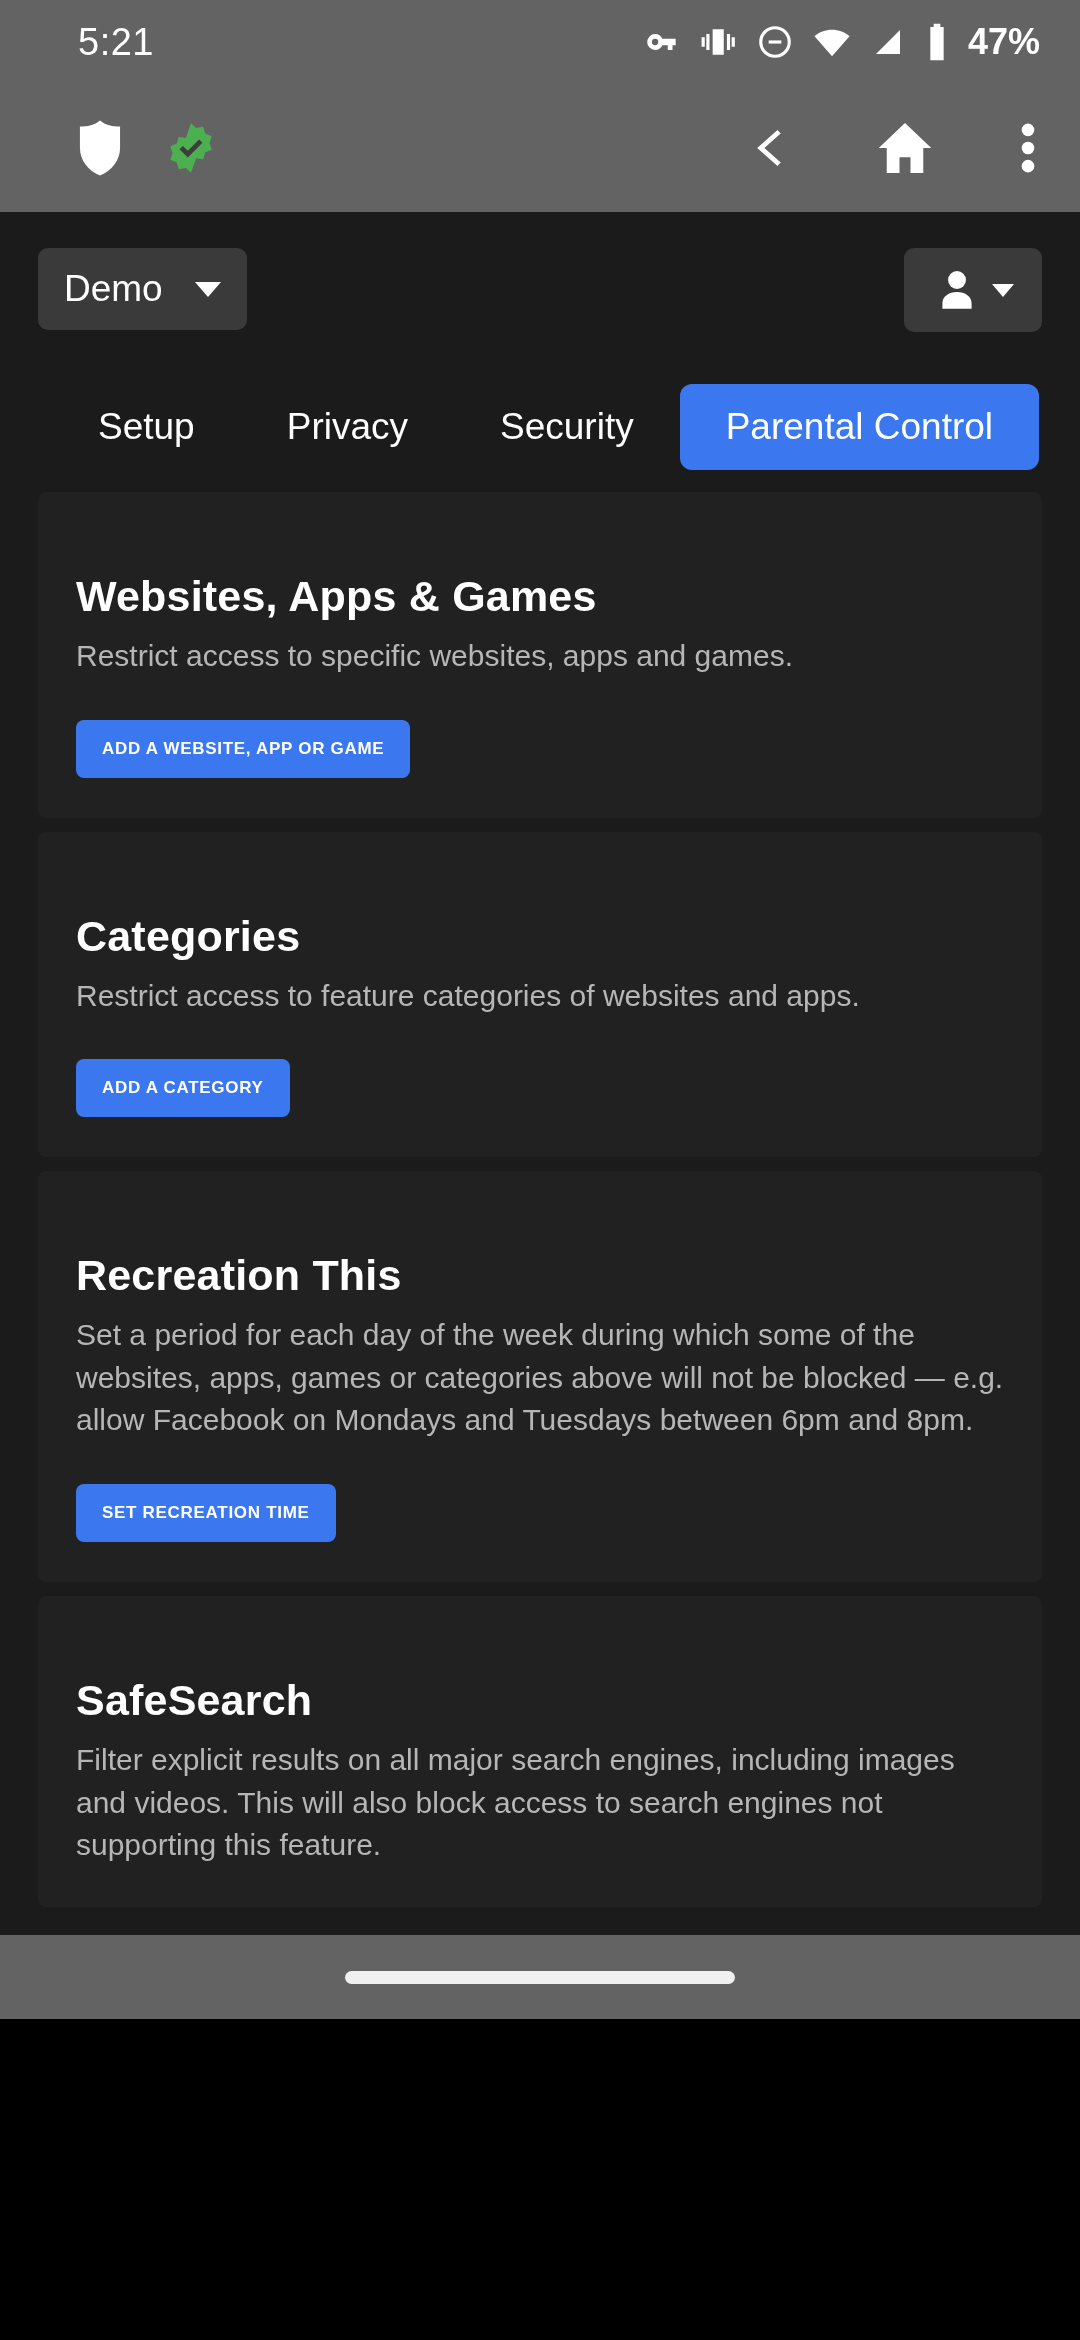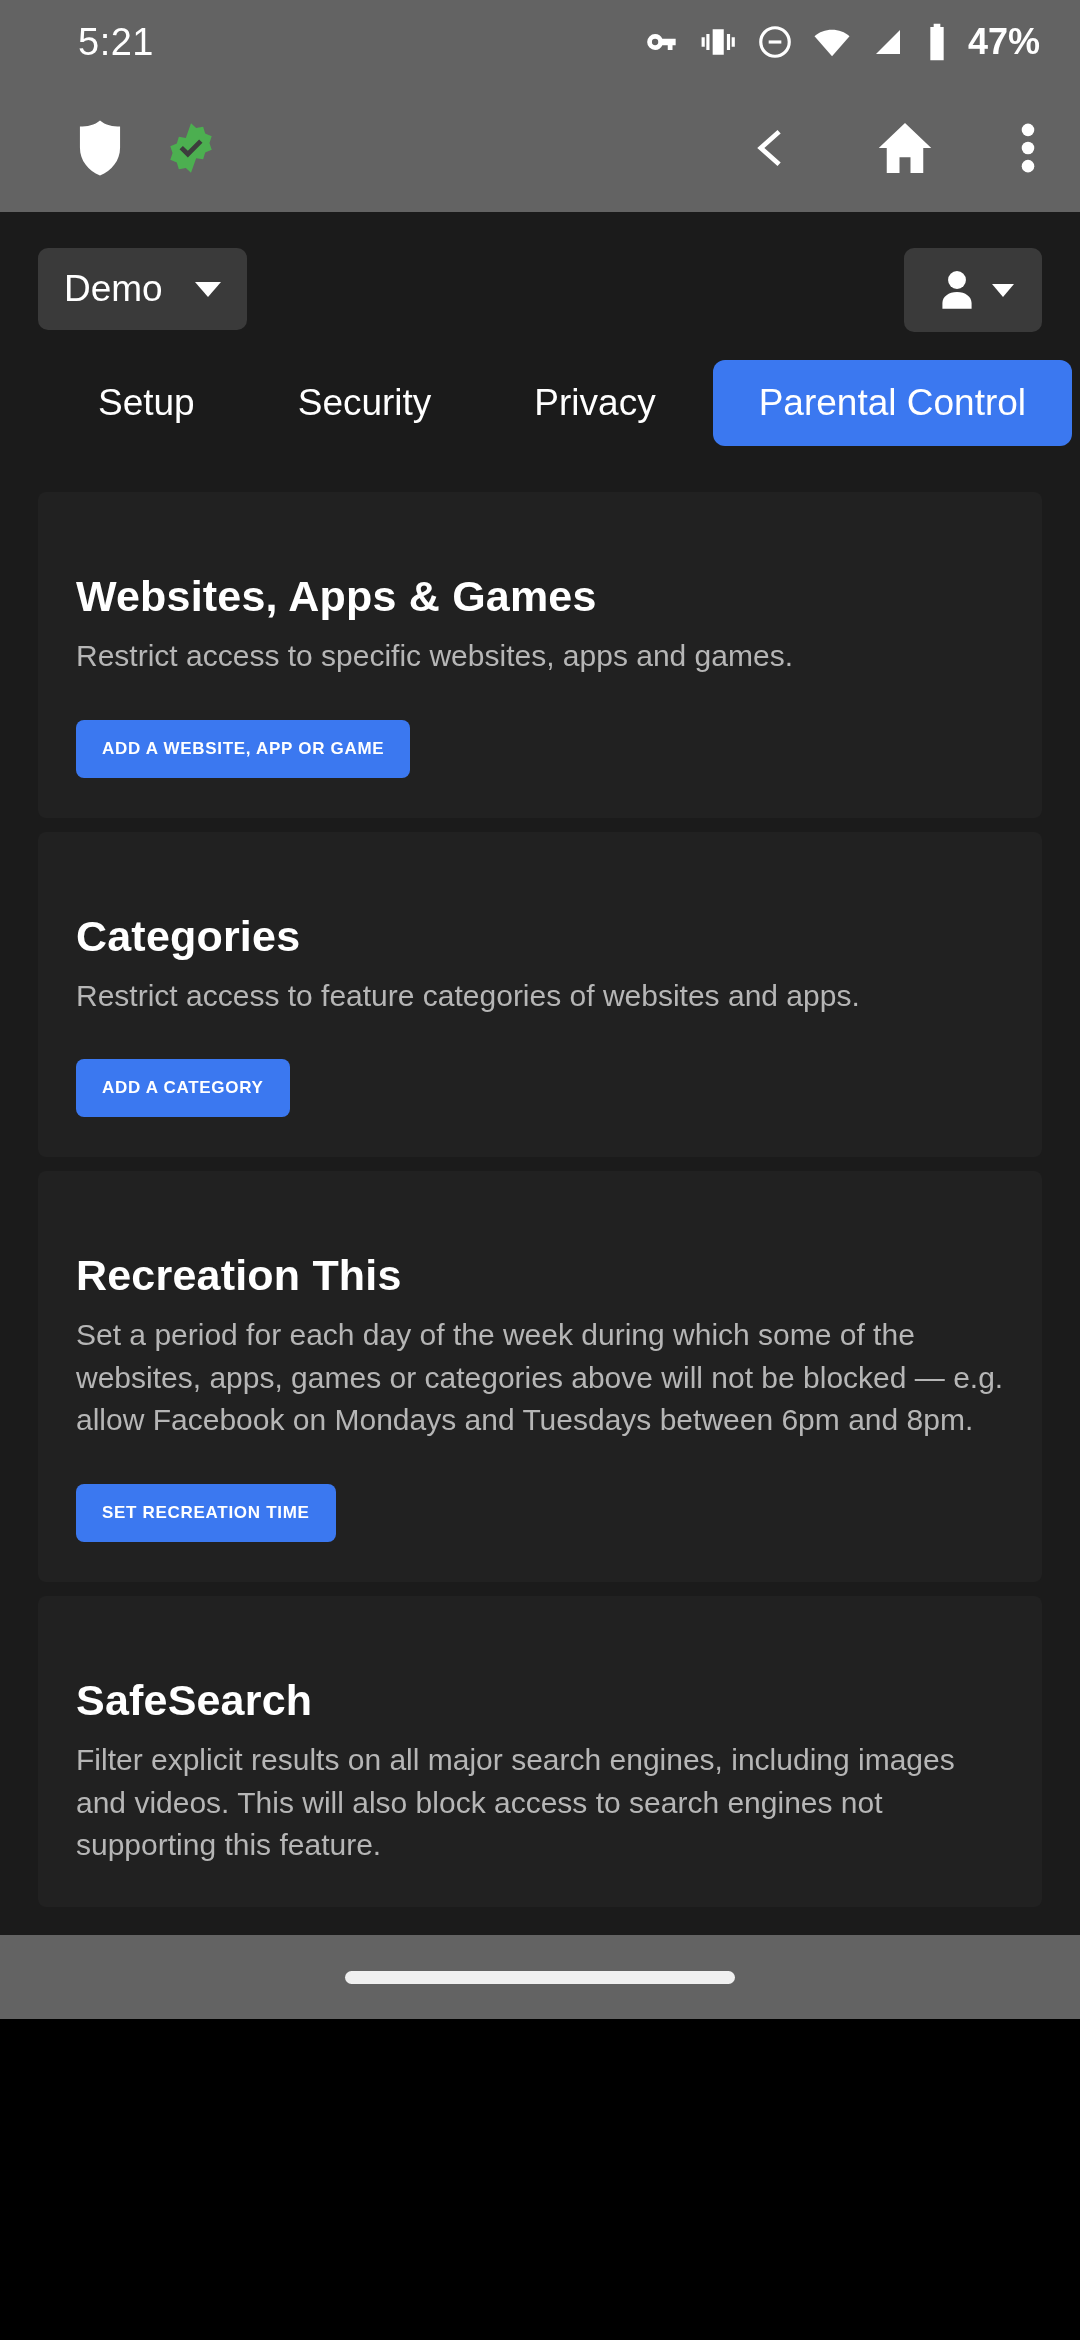--- a/index.html
+++ b/index.html
@@ -48,23 +48,23 @@
   .profile-select-label { color:#fff; font-size:37px; }
   .caret-down { width:0;height:0;border-left:13px solid transparent;border-right:13px solid transparent;border-top:15px solid #fff; }
   .account-btn {
     background:#3a3a3a; border-radius:10px;
     width:138px; height:84px;
     display:flex; align-items:center; justify-content:center; gap:10px;
   }
 
   
   .tabs {
-    display:flex; align-items:flex-start;
+    display:flex; align-items:flex-end;
     padding:0 0 0 52px; margin-top:28px;
-    height:110px; gap:11px; white-space:nowrap; overflow:hidden;
+    height:110px; gap:0; white-space:nowrap; overflow:hidden;
   }
   .tab {
     color:#ffffff; font-size:37px;
     padding:0 46px; height:86px;
     display:flex; align-items:center; justify-content:center;
     border-radius:12px;
   }
   .tab.active { background:#3b78f0; }
 
   .scroll-area { flex:1 1 auto; overflow:hidden; padding-top:22px; }
@@ -183,24 +183,24 @@
           </svg>
         <span style="width:0;height:0;border-left:11px solid transparent;border-right:11px solid transparent;border-top:13px solid #fff;"></span>
       </div>
     </div>
 
     <div class="tabs">
       <div class="tab">
           <span>Setup</span>
         </div>
       <div class="tab">
+          <span>Privacy</span>
+        </div>
+      <div class="tab">
           <span>Security</span>
-        </div>
-      <div class="tab">
-          <span>Privacy</span>
         </div>
       <div class="tab active">
           <span>Parental Control</span>
         </div>
       <div class="tab"></div>
     </div>
 
     <div class="scroll-area">
 
       <div class="card">

